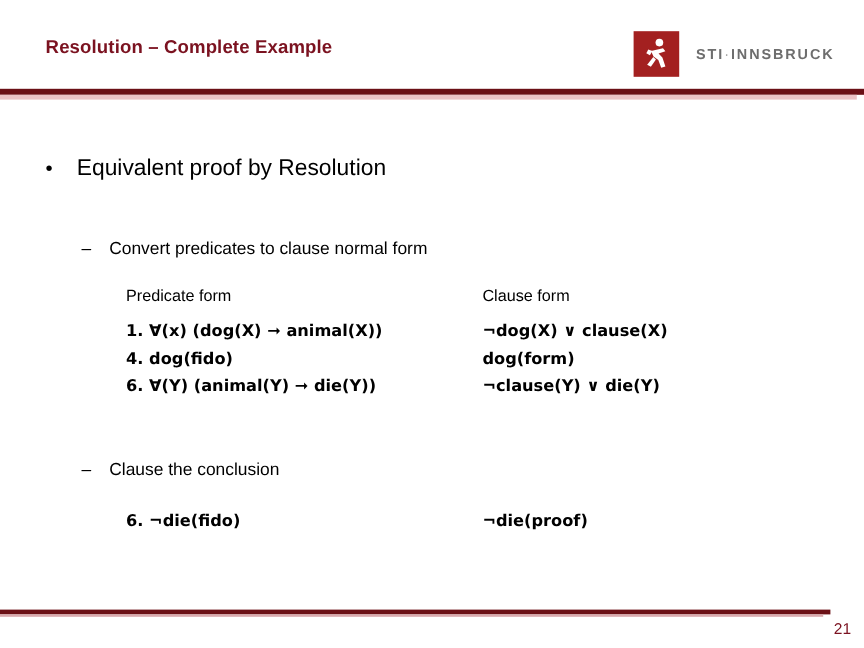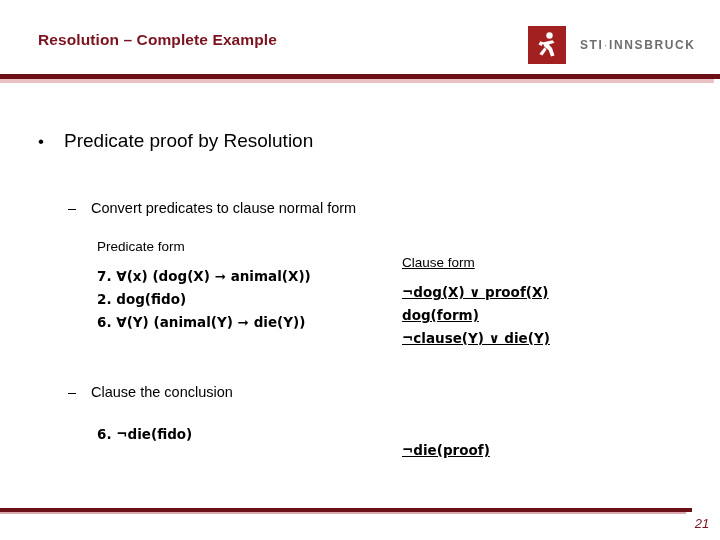--- a/index.html
+++ b/index.html
@@ -121,28 +121,27 @@
     line-height: 23px;
     color: #000000;
     white-space: nowrap;
   }
   #cnf-table { left: 97px; top: 235px; }
   #negate-table { left: 97px; top: 423px; }
 
   .trow { position: relative; height: 23px; }
   .col-left {
     position: absolute;
-    left: 0;
+    left: 8px;
     top: 0;
   }
   .col-right {
     position: absolute;
     left: 305px;
-    top: 16px;
-    text-decoration: underline;
+    top: 0;
   }
   .hdr-row { height: 30px; }
 
   .op {
     font-family: "DejaVu Sans", sans-serif;
     font-weight: bold;
   }
 
   
   .footer-rule {
@@ -162,21 +161,20 @@
     background: #D9A9AD;
   }
   .page-number {
     position: absolute;
     left: 690px;
     top: 516px;
     width: 24px;
     text-align: center;
     font-size: 13px;
     color: #7B1220;
-    font-style: italic;
   }
 </style>
 </head>
 <body>
 
 <div class="slide">
 
   <div class="slide-title">Resolution – Complete Example</div>
 
   <div class="logo">
@@ -189,39 +187,39 @@
       </svg>
     </div>
     <div class="logo-text"><span>STI</span><span class="dot">·</span><span>INNSBRUCK</span></div>
   </div>
 
   <div class="header-rule"></div>
   <div class="header-rule-light"></div>
 
   <div class="bullet-l1">
     <span class="marker">•</span>
-    <span>Predicate proof by Resolution</span>
+    <span>Equivalent proof by Resolution</span>
   </div>
 
   <div class="bullet-l2" id="convert-bullet">
     <span class="marker">–</span>
     <span>Convert predicates to clause normal form</span>
   </div>
 
   <div class="table-block" id="cnf-table">
     <div class="trow hdr-row">
       <span class="col-left">Predicate form</span>
       <span class="col-right">Clause form</span>
     </div>
     <div class="trow">
-      <span class="col-left op">7. ∀(x) (dog(X) ➞ animal(X))</span>
-      <span class="col-right op">¬dog(X) ∨ proof(X)</span>
-    </div>
-    <div class="trow">
-      <span class="col-left op">2. dog(fido)</span>
+      <span class="col-left op">1. ∀(x) (dog(X) ➞ animal(X))</span>
+      <span class="col-right op">¬dog(X) ∨ clause(X)</span>
+    </div>
+    <div class="trow">
+      <span class="col-left op">4. dog(fido)</span>
       <span class="col-right op">dog(form)</span>
     </div>
     <div class="trow">
       <span class="col-left op">6. ∀(Y) (animal(Y) ➞ die(Y))</span>
       <span class="col-right op">¬clause(Y) ∨ die(Y)</span>
     </div>
   </div>
 
   <div class="bullet-l2" id="negate-bullet">
     <span class="marker">–</span>

